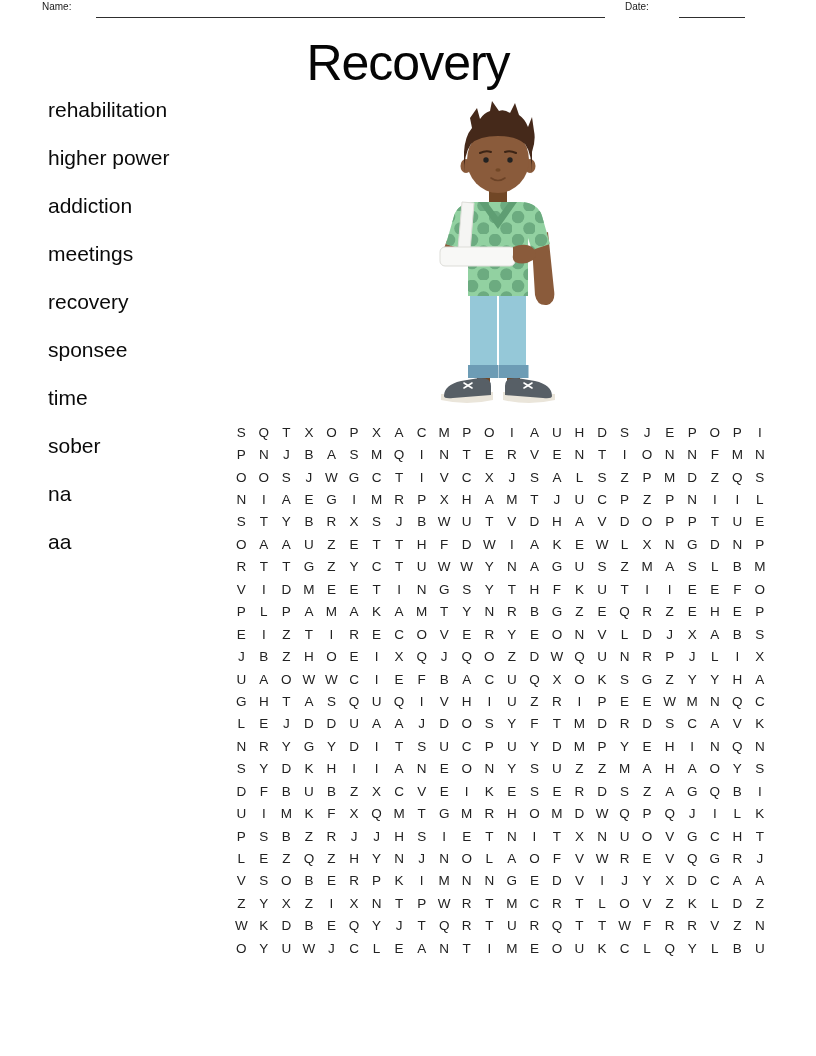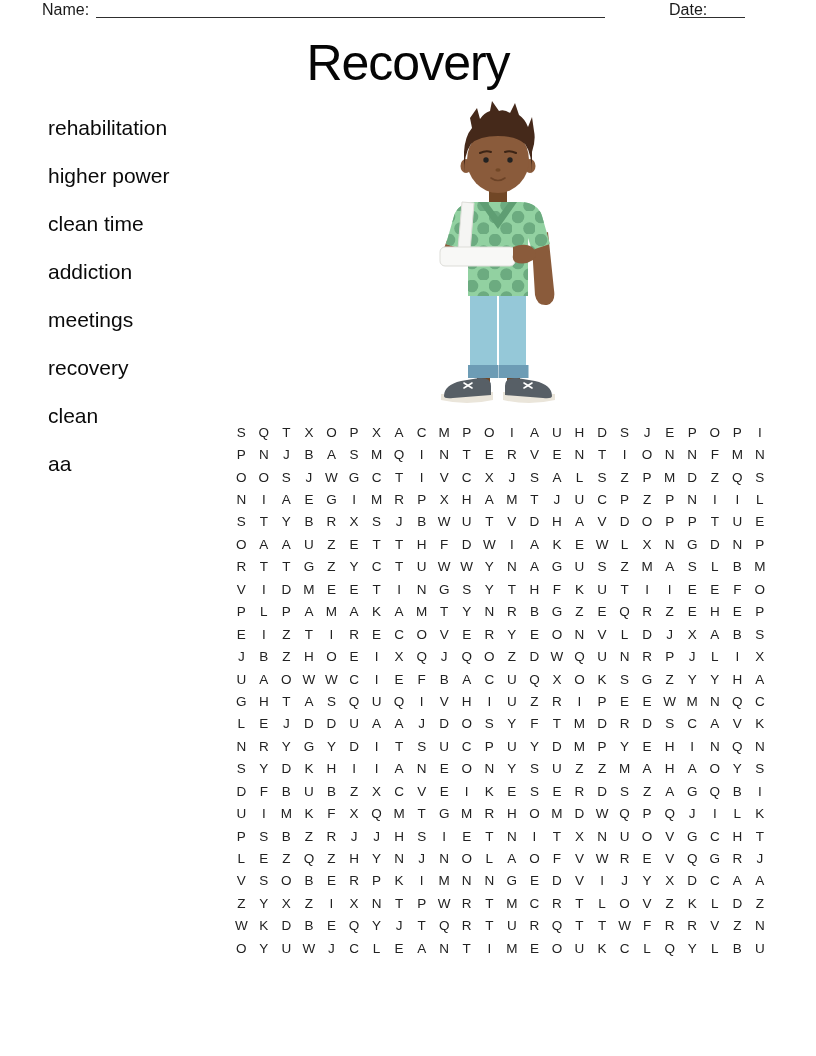--- a/index.html
+++ b/index.html
@@ -1,34 +1,34 @@
 <!DOCTYPE html>
 <html><head>
 <meta charset="utf-8">
 <style>
   html,body{margin:0;padding:0;background:#fff;}
   .sheet{
     position:relative;width:816px;height:1056px;background:#ffffff;
     font-family:"Liberation Sans", sans-serif;color:#000;overflow:hidden;
   }
   
-  .hdr-label{position:absolute;font-size:16px;color:#1a1a1a;top:1px;}
+  .hdr-label{position:absolute;font-size:10px;color:#1a1a1a;top:1px;}
   .name-label{left:42px;}
-  .date-label{left:625px;margin-left:44px;}
+  .date-label{left:625px;}
   .write-line{position:absolute;top:2px;height:15px;border-bottom:1.5px solid #2e2e2e;}
   .name-line{left:96px;width:509px;}
   .date-line{left:679px;width:66px;}
   
   .title{
     position:absolute;top:34px;left:0;width:100%;text-align:center;
     font-size:50px;font-weight:400;letter-spacing:-1px;color:#050505;
   }
   
   .word-list{
-    position:absolute;left:48px;top:104px;margin:0;padding:0;list-style:none;
+    position:absolute;left:48px;top:86px;margin:0;padding:0;list-style:none;
   }
   .word-list li{
     height:48px;line-height:48px;font-size:21px;color:#0a0a0a;white-space:nowrap;
   }
   
   .figure{position:absolute;left:420px;top:96px;width:200px;height:310px;}
   .mouth{stroke:#6b4226;stroke-width:1.6;fill:none;stroke-linecap:round;}
   .brow{stroke:#3c2415;stroke-width:2;fill:none;stroke-linecap:round;}
   .lace{stroke:#ffffff;stroke-width:1.6;stroke-linecap:round;}
   .cast-edge{stroke:#ddddd8;stroke-width:1;}
@@ -50,25 +50,27 @@
   <span class="hdr-label name-label">Name:</span>
   <div class="write-line name-line"></div>
   <span class="hdr-label date-label">Date:</span>
   <div class="write-line date-line"></div>
 
   <div class="title">Recovery</div>
 
   <ul class="word-list">
       <li>rehabilitation</li>
       <li>higher power</li>
-      <li>clean time</li>
       <li>addiction</li>
       <li>meetings</li>
       <li>recovery</li>
-      <li>clean</li>
+      <li>sponsee</li>
+      <li>time</li>
+      <li>sober</li>
+      <li>na</li>
       <li>aa</li>
     </ul>
 
   <svg class="figure" viewBox="0 0 200 310" xmlns="http://www.w3.org/2000/svg" aria-hidden="true">
     <defs>
       <pattern id="dots" width="23" height="23" patternUnits="userSpaceOnUse">
         <circle cx="6" cy="6" r="6.3" fill="#6cab80"></circle>
         <circle cx="17.5" cy="17.5" r="6.3" fill="#6cab80"></circle>
       </pattern>
     </defs>

